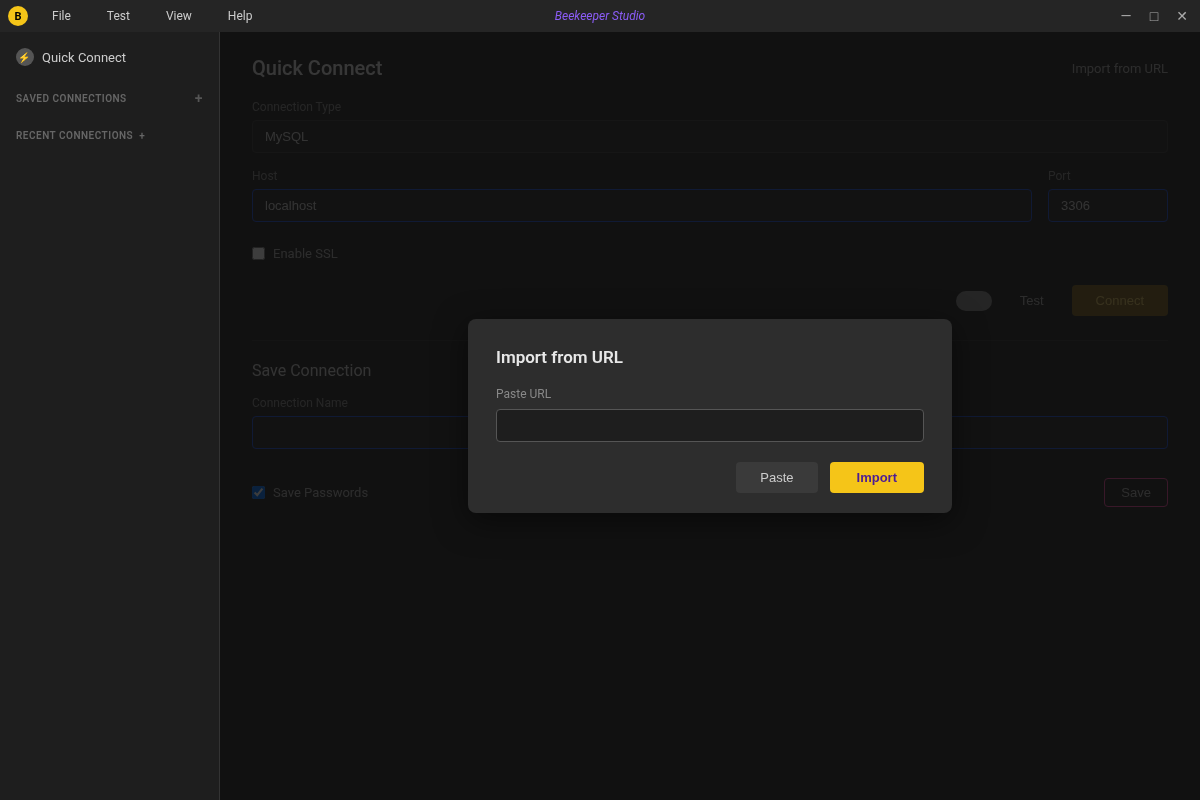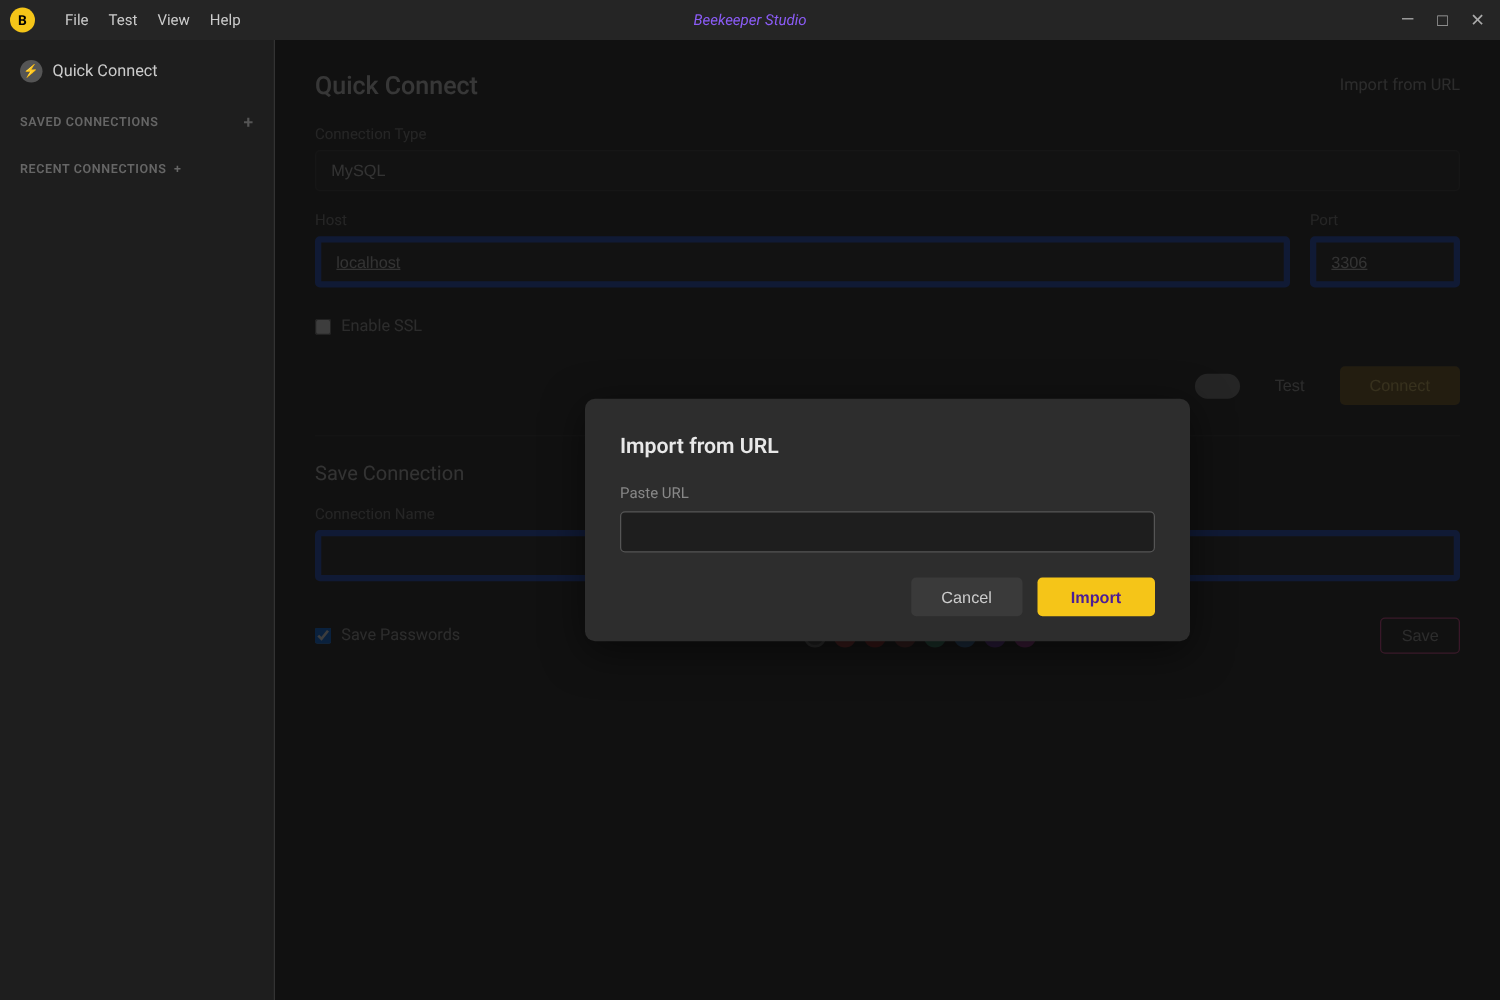--- a/index.html
+++ b/index.html
@@ -39,21 +39,21 @@
       display: flex;
       align-items: center;
       justify-content: center;
       font-weight: bold;
       font-size: 11px;
       color: #000;
     }
 
     .menu-items {
       display: flex;
-      gap: 0;
+      gap: 20px;
     }
 
     .menu-item {
       padding: 4px 8px;
       font-size: 12px;
       color: #ccc;
       cursor: pointer;
       border-radius: 3px;
     }
 
@@ -177,26 +177,25 @@
 
     .form-label {
       font-size: 12px;
       color: #888;
       margin-bottom: 6px;
     }
 
     .form-input {
       width: 100%;
       background: #2a2a2a;
-      border: 5px solid #1d4ed8;
+      border: 1px solid #1d4ed8;
       border-radius: 4px;
       padding: 8px 12px;
       color: #ccc;
       font-size: 13px;
-      text-decoration: underline;
     }
 
     .form-select {
       width: 100%;
       background: #2a2a2a;
       border: 1px solid #3a3a3a;
       border-radius: 4px;
       padding: 8px 12px;
       color: #ccc;
       font-size: 13px;
@@ -484,19 +483,19 @@
         </div>
       </div>
     </div>
 
     <div class="modal-overlay">
       <div class="modal">
         <div class="modal-title">Import from URL</div>
         <div class="modal-label">Paste URL</div>
         <input class="modal-input" type="text" placeholder="" style="">
         <div class="modal-buttons">
-          <button class="btn-cancel">Cancel</button>
+          <button class="btn-cancel">Paste</button>
           <button class="btn-import">Import</button>
         </div>
       </div>
     </div>
   </div>
 </div>
 
 </body></html>

